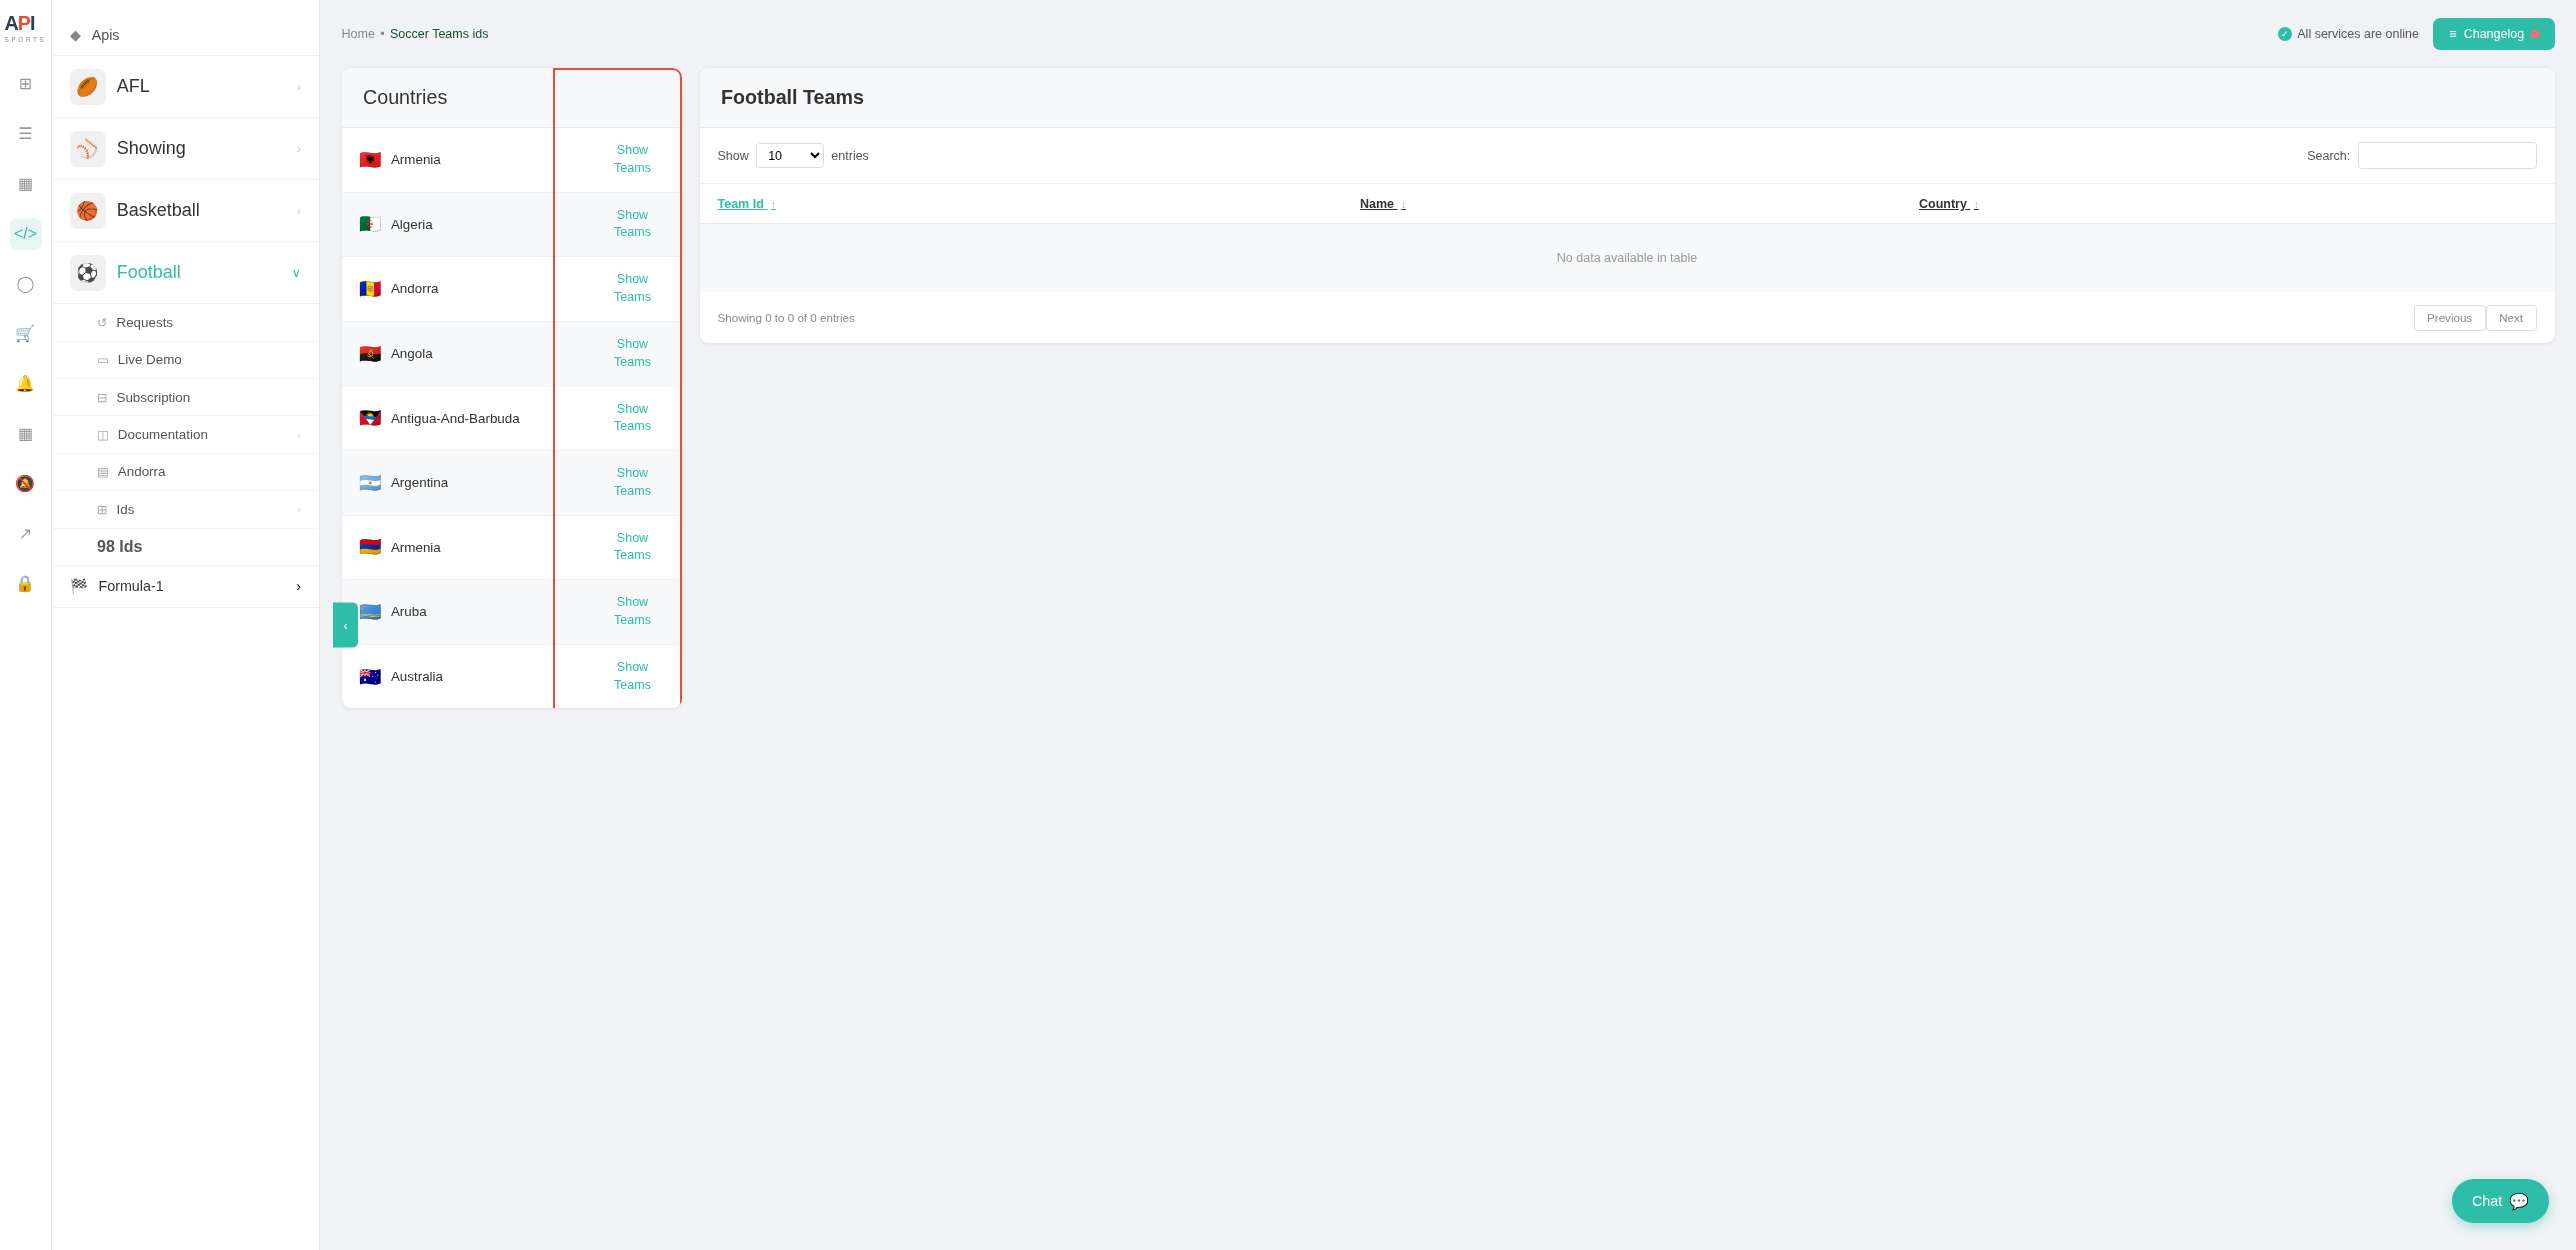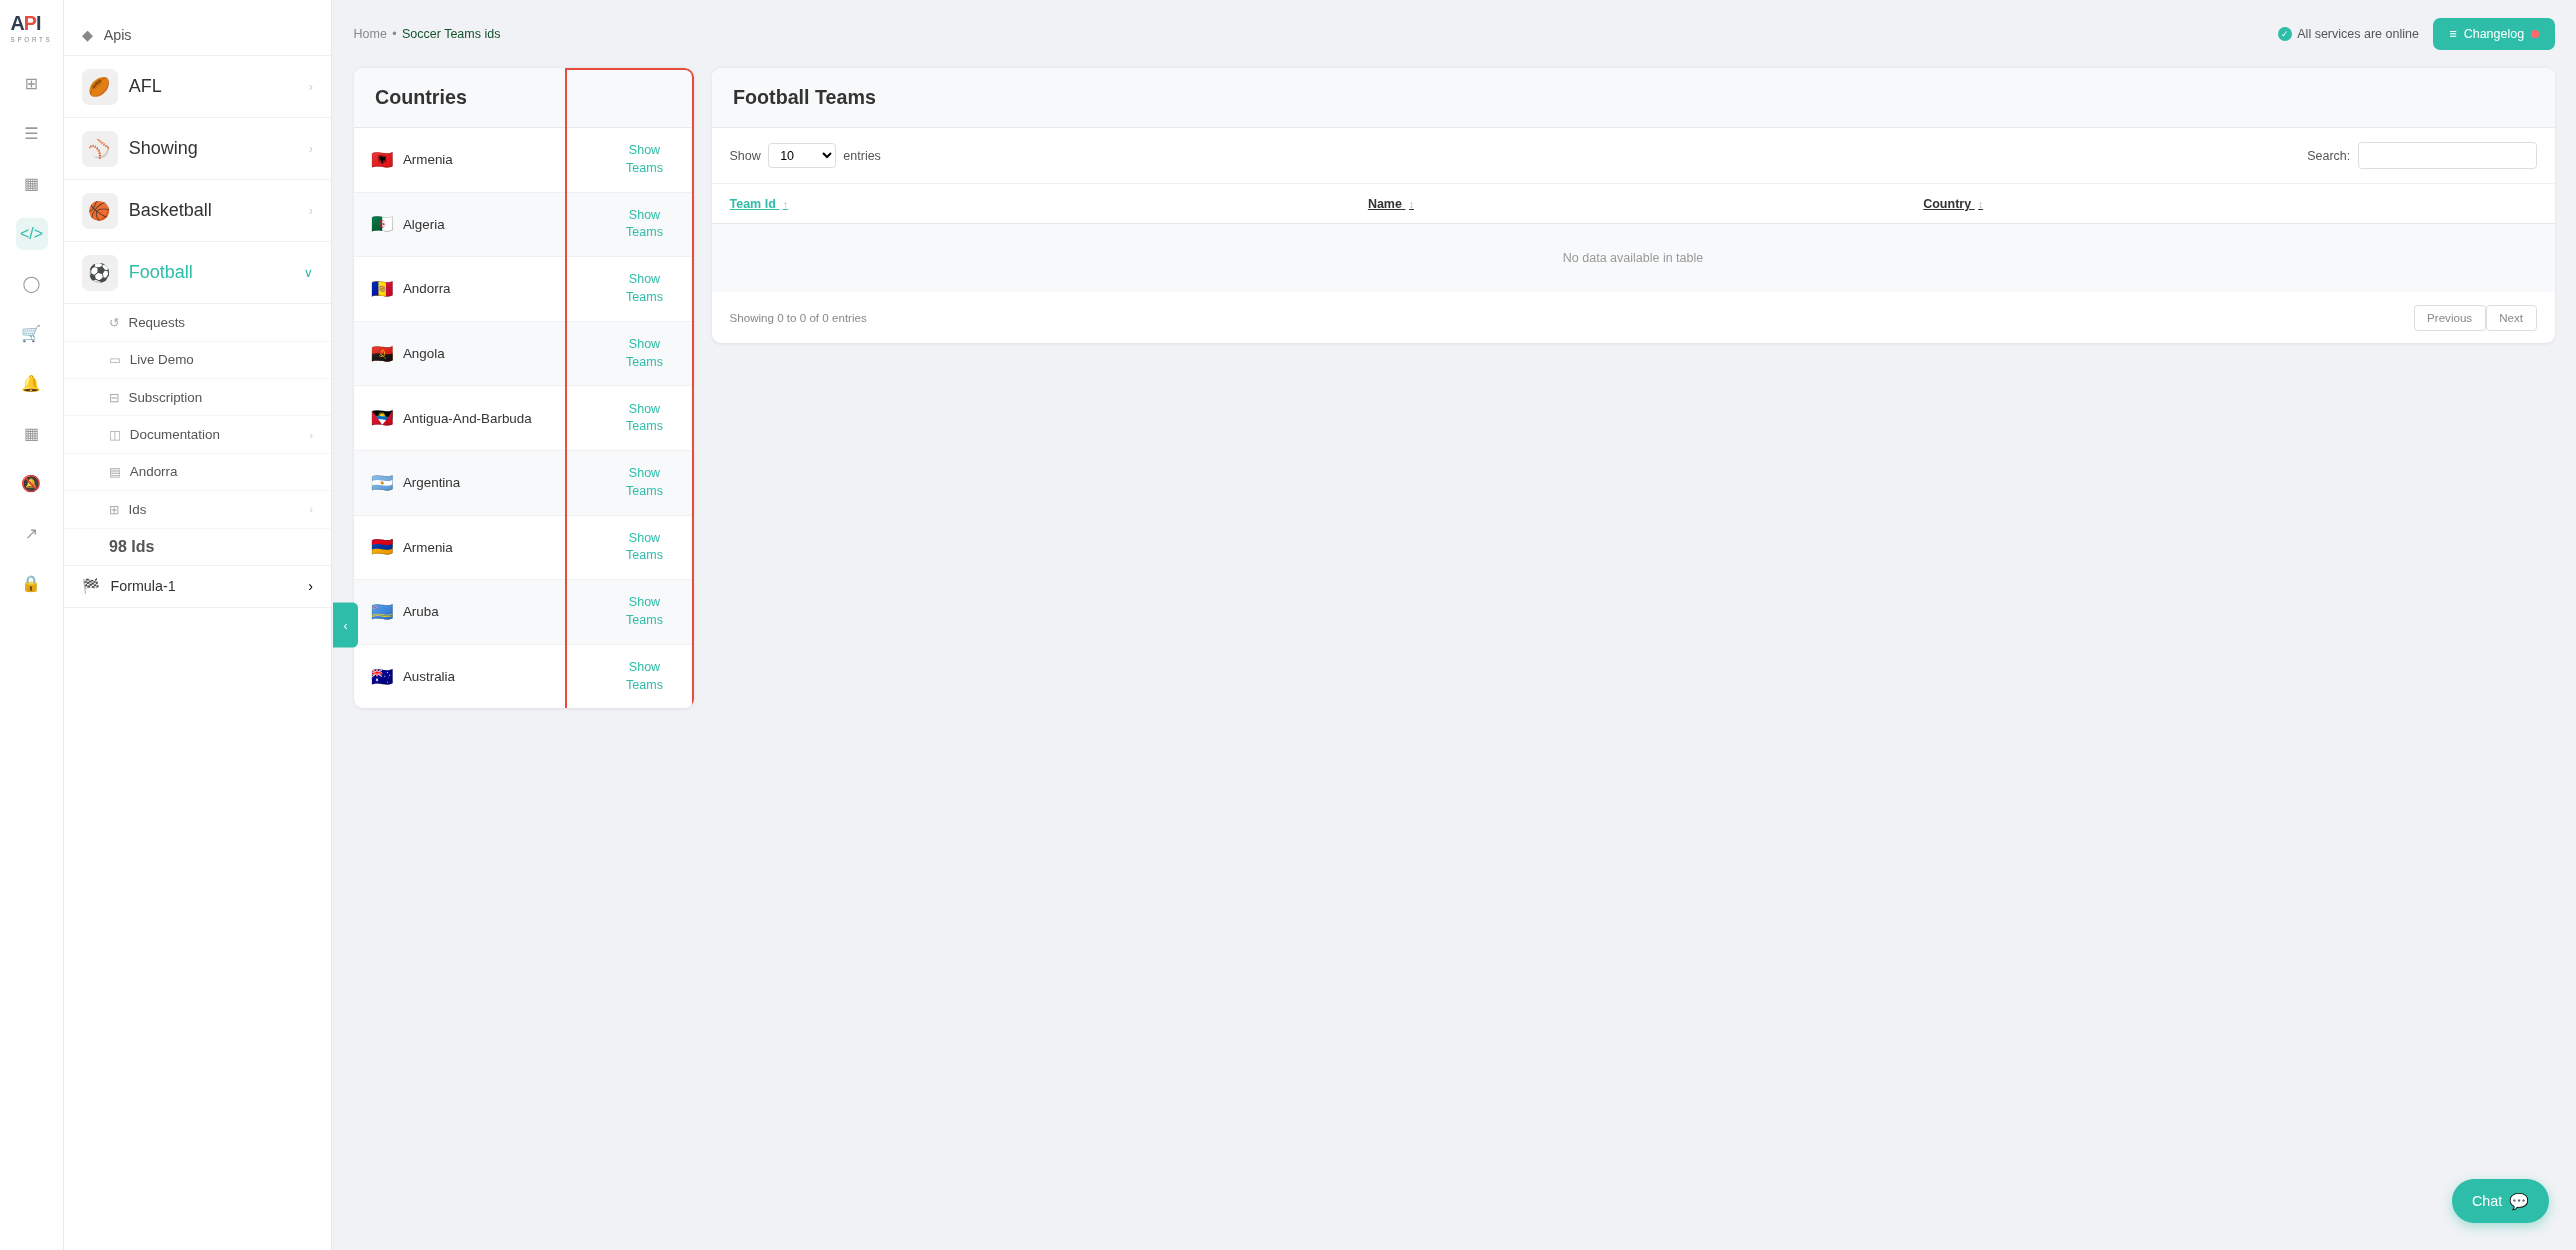--- a/index.html
+++ b/index.html
@@ -1,20 +1,20 @@
 <!DOCTYPE html>
 <html style="font-size:14.3px"><head>
   <meta charset="utf-8">
   <style>
     * { box-sizing: border-box; margin: 0; padding: 0; }
     body { font-family: -apple-system, BlinkMacSystemFont, 'Segoe UI', sans-serif; background: #f0f2f5; display: flex; height: 100vh; overflow: hidden; }
 
     
     .icon-sidebar {
-      width: 64px;
+      width: 52px;
       background: #fff;
       display: flex;
       flex-direction: column;
       align-items: center;
       padding: 14.3px 0;
       gap: 18px;
       border-right: 0.9px solid #e8e8e8;
       flex-shrink: 0;
     }
     .icon-sidebar .logo {
@@ -220,21 +220,21 @@
       box-shadow: 0 0.9px 3.6px rgba(0,0,0,0.08);
       position: relative;
     }
     .panel-header {
       padding: 18px 21.5px;
       background: #f8f9fa;
       border-bottom: 0.9px solid #e8e8e8;
     }
     .panel-header h2 {
       font-size: 19.7px;
-      font-weight: 700;
+      font-weight: 400;
       color: #333;
     }
     .countries-list { }
     .country-row {
       display: grid;
       grid-template-columns: 1fr auto;
       align-items: center;
       padding: 0;
       border-bottom: 0.9px solid #f0f0f0;
     }

